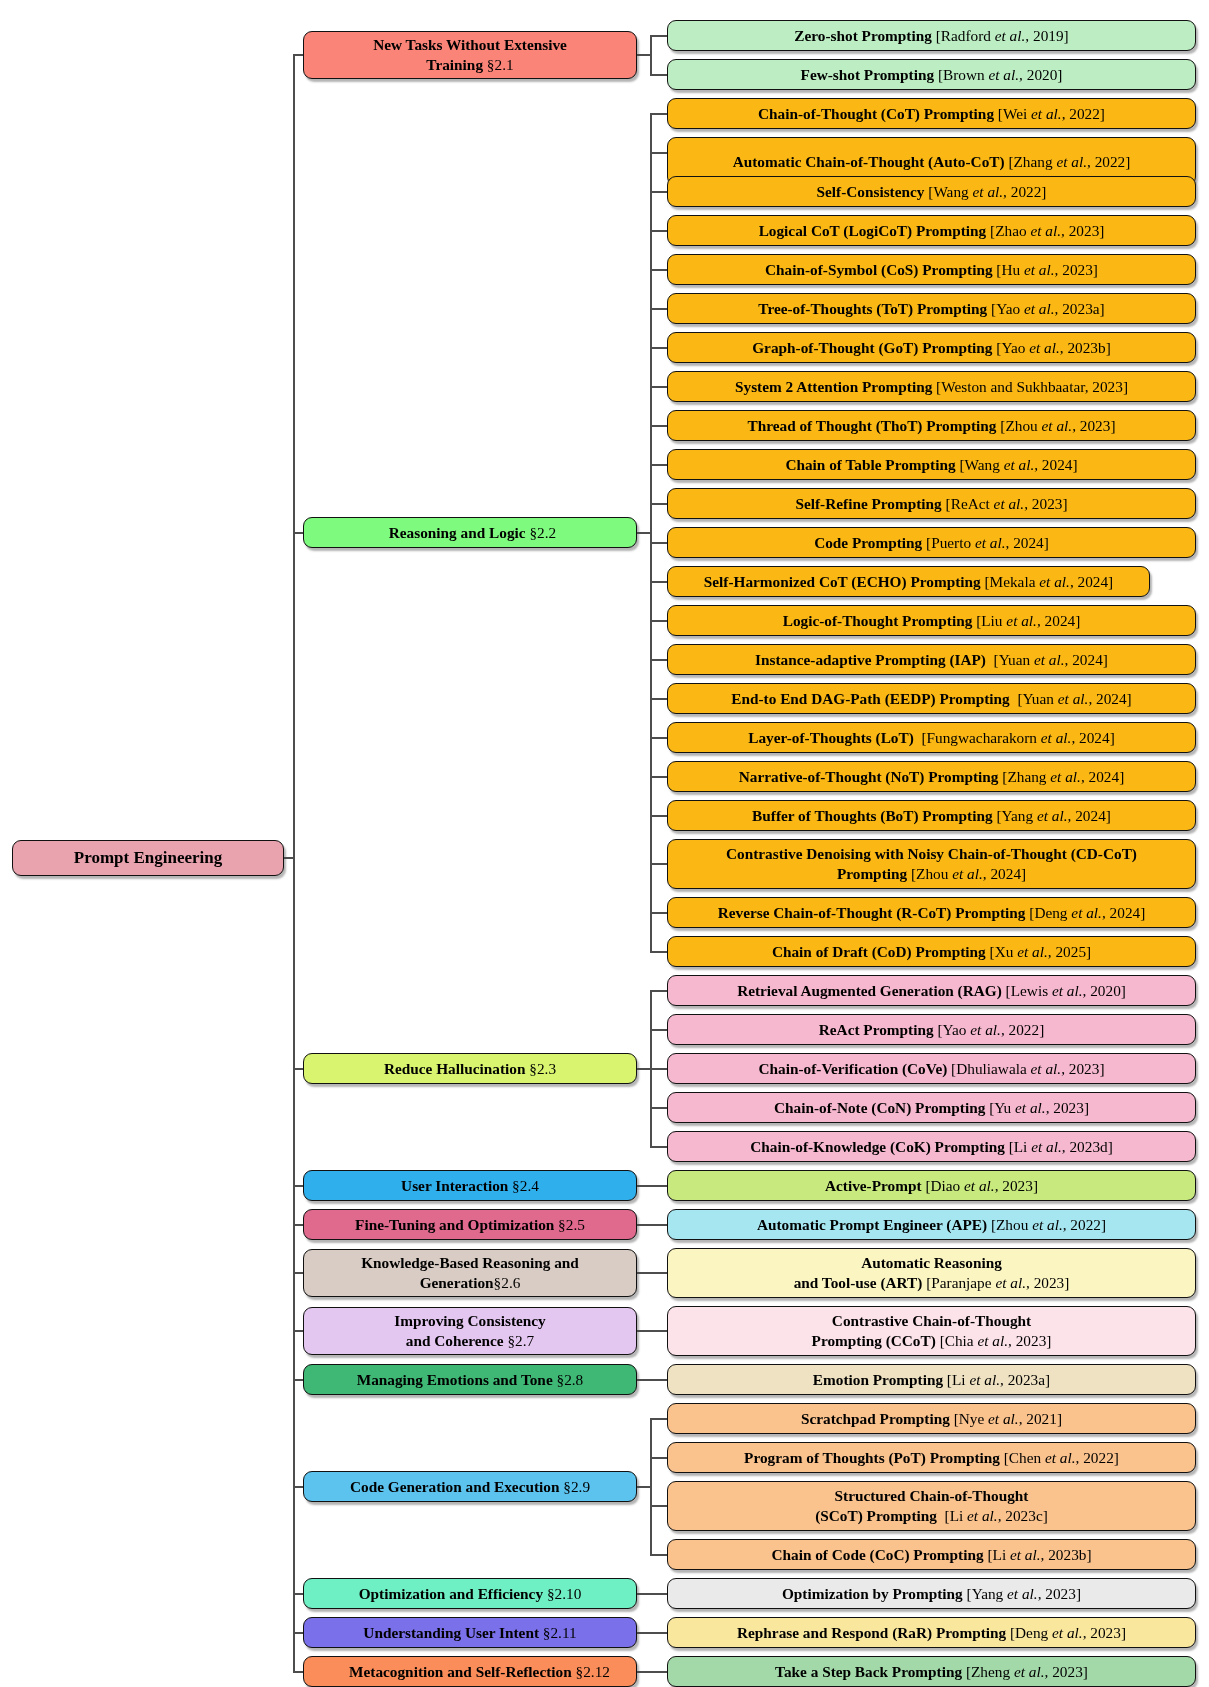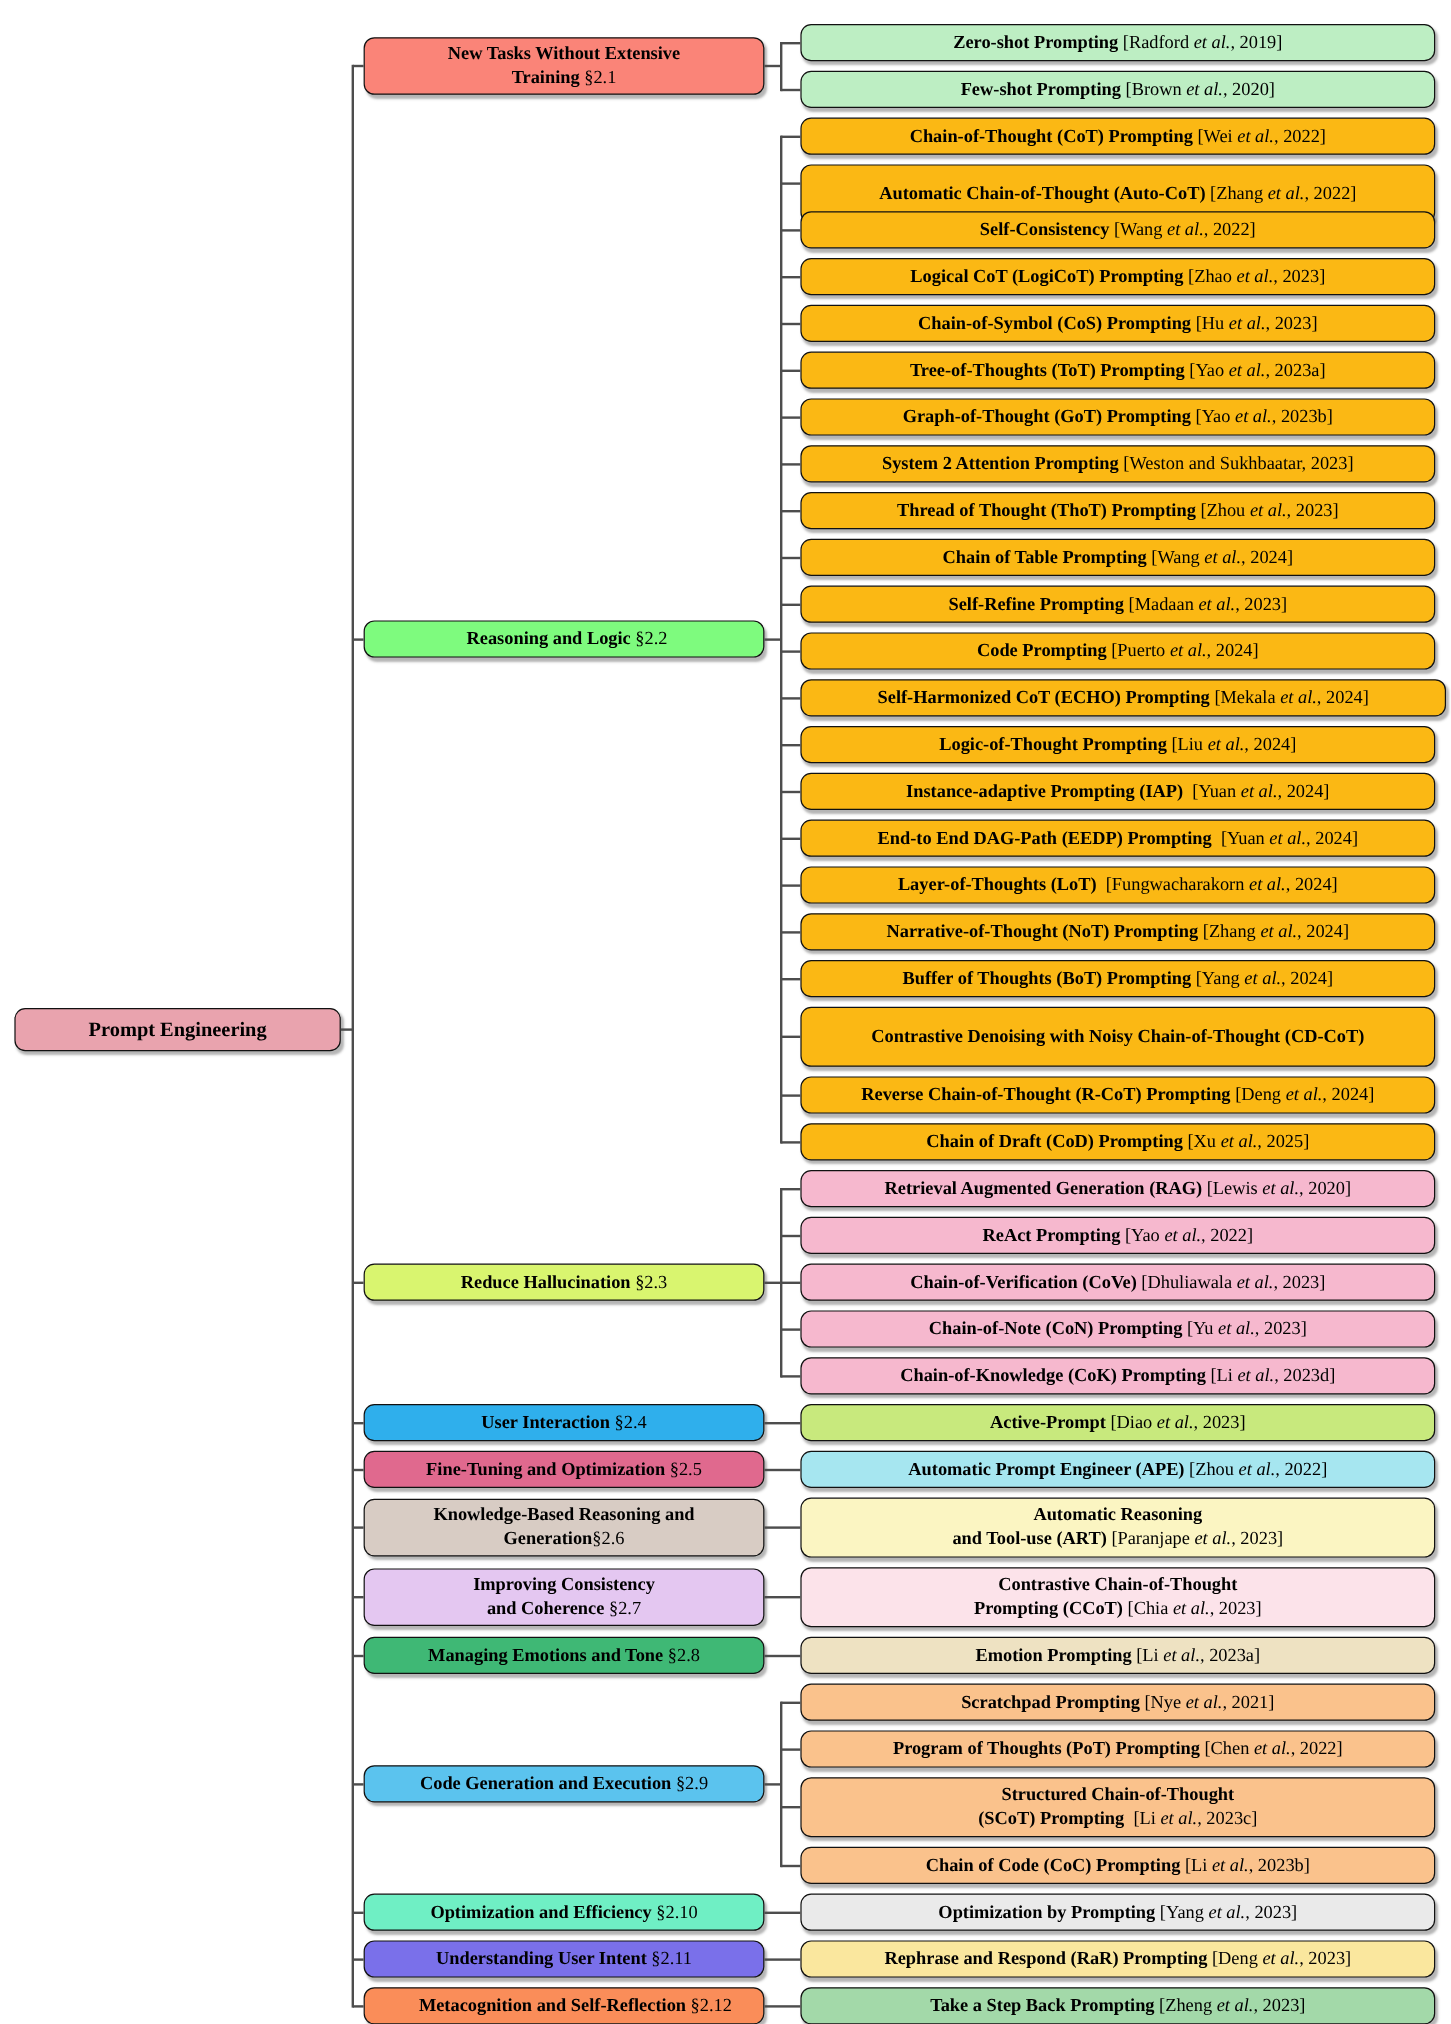--- a/index.html
+++ b/index.html
@@ -83,26 +83,26 @@
       <div class="box leaf" style="left: 667px; top: 371px; width: 529px; height: 31px; background: rgb(251, 184, 20);">
         <div class="line"><span class="b">System 2 Attention Prompting</span><span> [Weston and Sukhbaatar, 2023]</span><span class="i"></span><span></span></div>
       </div>
       <div class="box leaf" style="left: 667px; top: 410px; width: 529px; height: 31px; background: rgb(251, 184, 20);">
         <div class="line"><span class="b">Thread of Thought (ThoT) Prompting</span><span> [Zhou </span><span class="i">et al.</span><span>, 2023]</span></div>
       </div>
       <div class="box leaf" style="left: 667px; top: 449px; width: 529px; height: 31px; background: rgb(251, 184, 20);">
         <div class="line"><span class="b">Chain of Table Prompting</span><span> [Wang </span><span class="i">et al.</span><span>, 2024]</span></div>
       </div>
       <div class="box leaf" style="left: 667px; top: 488px; width: 529px; height: 31px; background: rgb(251, 184, 20);">
-        <div class="line"><span class="b">Self-Refine Prompting</span><span> [Madaan </span><span class="i">et al.</span><span>, 2023]</span></div>
+        <div class="line"><span class="b">Self-Refine Prompting</span><span> [ReAct </span><span class="i">et al.</span><span>, 2023]</span></div>
       </div>
       <div class="box leaf" style="left: 667px; top: 527px; width: 529px; height: 31px; background: rgb(251, 184, 20);">
         <div class="line"><span class="b">Code Prompting</span><span> [Puerto </span><span class="i">et al.</span><span>, 2024]</span></div>
       </div>
-      <div class="box leaf" style="left: 667px; top: 566px; width: 538px; height: 31px; background: rgb(251, 184, 20);">
+      <div class="box leaf" style="left: 667px; top: 566px; width: 483px; height: 31px; background: rgb(251, 184, 20);">
         <div class="line"><span class="b">Self-Harmonized CoT (ECHO) Prompting</span><span> [Mekala </span><span class="i">et al.</span><span>, 2024]</span></div>
       </div>
       <div class="box leaf" style="left: 667px; top: 605px; width: 529px; height: 31px; background: rgb(251, 184, 20);">
         <div class="line"><span class="b">Logic-of-Thought Prompting</span><span> [Liu </span><span class="i">et al.</span><span>, 2024]</span></div>
       </div>
       <div class="box leaf" style="left: 667px; top: 644px; width: 529px; height: 31px; background: rgb(251, 184, 20);">
         <div class="line"><span class="b">Instance-adaptive Prompting (IAP)</span><span>&nbsp; [Yuan </span><span class="i">et al.</span><span>, 2024]</span></div>
       </div>
       <div class="box leaf" style="left: 667px; top: 683px; width: 529px; height: 31px; background: rgb(251, 184, 20);">
         <div class="line"><span class="b">End-to End DAG-Path (EEDP) Prompting</span><span>&nbsp; [Yuan </span><span class="i">et al.</span><span>, 2024]</span></div>
@@ -111,20 +111,21 @@
         <div class="line"><span class="b">Layer-of-Thoughts (LoT)</span><span>&nbsp; [Fungwacharakorn </span><span class="i">et al.</span><span>, 2024]</span></div>
       </div>
       <div class="box leaf" style="left: 667px; top: 761px; width: 529px; height: 31px; background: rgb(251, 184, 20);">
         <div class="line"><span class="b">Narrative-of-Thought (NoT) Prompting</span><span> [Zhang </span><span class="i">et al.</span><span>, 2024]</span></div>
       </div>
       <div class="box leaf" style="left: 667px; top: 800px; width: 529px; height: 31px; background: rgb(251, 184, 20);">
         <div class="line"><span class="b">Buffer of Thoughts (BoT) Prompting</span><span> [Yang </span><span class="i">et al.</span><span>, 2024]</span></div>
       </div>
       <div class="box leaf" style="left: 667px; top: 839px; width: 529px; height: 50px; background: rgb(251, 184, 20);">
         <div class="line"><span class="b">Contrastive Denoising with Noisy Chain-of-Thought (CD-CoT)</span></div>
+        <div class="line"><span class="b">Prompting</span><span> [Zhou </span><span class="i">et al.</span><span>, 2024]</span></div>
       </div>
       <div class="box leaf" style="left: 667px; top: 897px; width: 529px; height: 31px; background: rgb(251, 184, 20);">
         <div class="line"><span class="b">Reverse Chain-of-Thought (R-CoT) Prompting</span><span> [Deng </span><span class="i">et al.</span><span>, 2024]</span></div>
       </div>
       <div class="box leaf" style="left: 667px; top: 936px; width: 529px; height: 31px; background: rgb(251, 184, 20);">
         <div class="line"><span class="b">Chain of Draft (CoD) Prompting</span><span> [Xu </span><span class="i">et al.</span><span>, 2025]</span></div>
       </div>
       <div class="box cat" style="left: 303px; top: 517px; width: 334px; height: 31px; background: rgb(126, 251, 126); padding-left: 10px;">
         <div class="line"><span class="b">Reasoning and Logic</span><span class="sec"> §2.2</span></div>
       </div>

